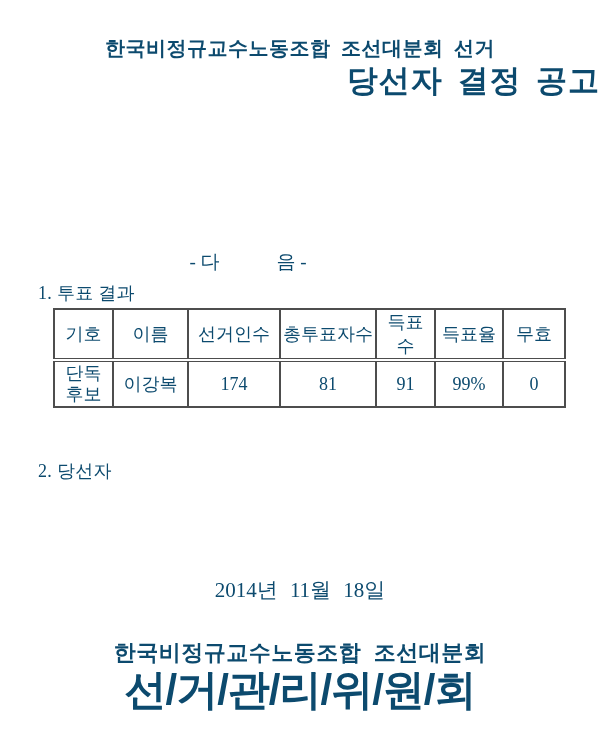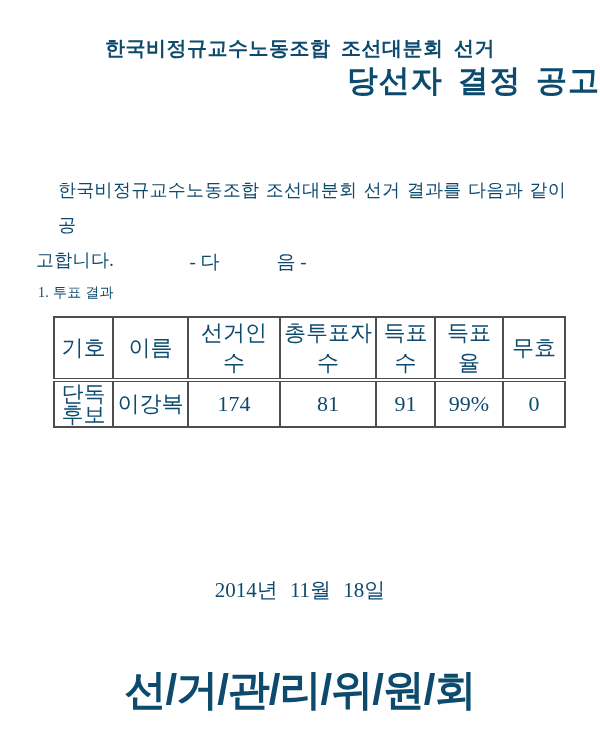--- a/index.html
+++ b/index.html
@@ -41,21 +41,21 @@
     white-space:normal;
   }
   .para-line2{text-align:left;}
   .daum{
     top:248px;left:0;width:496px;
     text-align:center;
     font-size:19px;line-height:28px;
   }
   .sec-heading{
     left:38px;width:520px;
-    font-size:14px;line-height:28px;
+    font-size:18px;line-height:28px;
     letter-spacing:0.3px;
   }
   .sec1{top:279px;}
   .sec2{top:457px;}
   .winner{
     top:489px;left:36px;width:540px;
     font-size:18.5px;line-height:28px;
     word-spacing:5px;letter-spacing:0.3px;
   }
   .date{
@@ -76,25 +76,25 @@
     top:666px;left:0;width:600px;
     text-align:center;
     font-family:"Liberation Sans","DejaVu Sans",sans-serif;
     font-size:42px;font-weight:900;
     letter-spacing:-1px;
     line-height:48px;
   }
 
   table.results{
     position:absolute;
-    top:316px;left:53px;
+    top:308px;left:53px;
     width:511px;
     border-collapse:collapse;
     table-layout:fixed;
-    font-size:22px;
+    font-size:18px;
   }
   table.results col.c0{width:59px;}
   table.results col.c1{width:75px;}
   table.results col.c2{width:92px;}
   table.results col.c3{width:96px;}
   table.results col.c4{width:59px;}
   table.results col.c5{width:68px;}
   table.results col.c6{width:62px;}
   table.results th, table.results td{
     border:2px solid #4d4d4d;
@@ -111,24 +111,20 @@
 </style>
 </head>
 <body>
 
 <div class="page">
 
   <div class="abs subtitle">한국비정규교수노동조합 조선대분회 선거</div>
 
   <div class="abs title">당선자 결정 공고</div>
 
-  <div class="abs para">
-    <div class="para-line1">한국비정규교수노동조합 조선대분회 선거 결과를 다음과 같이 공</div>
-    <div class="para-line2">고합니다.</div>
-  </div>
 
   <div class="abs daum">- 다   음 -</div>
 
   <div class="abs sec-heading sec1">1. 투표 결과</div>
 
   <table class="results">
     <colgroup>
       <col class="c0">
         <col class="c1">
         <col class="c2">
@@ -155,20 +151,22 @@
         <td>이강복</td>
         <td>174</td>
         <td>81</td>
         <td>91</td>
         <td>99%</td>
         <td>0</td>
       </tr>
     </tbody>
   </table>
 
+  <div class="abs sec-heading sec2">2. 당선자</div>
 
 
   <div class="abs date">2014년 11월 18일</div>
 
+  <div class="abs org">한국비정규교수노동조합 조선대분회</div>
 
   <div class="abs committee">선/거/관/리/위/원/회</div>
 
 </div>
 
 </body></html>

